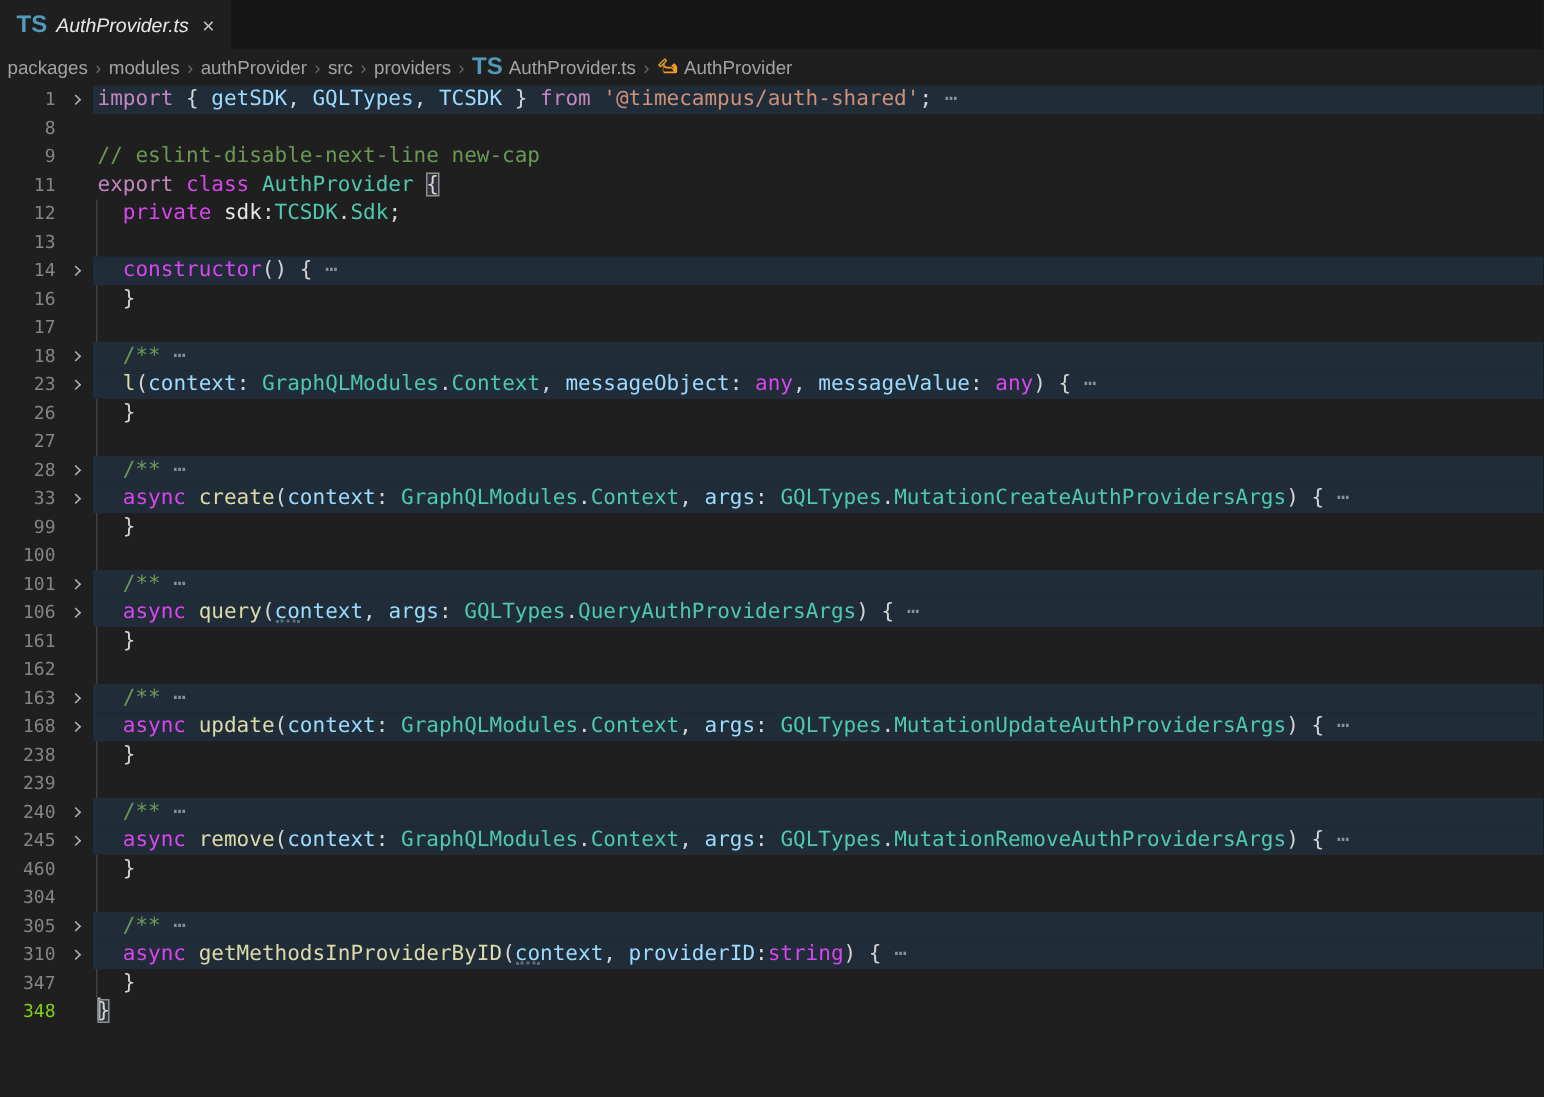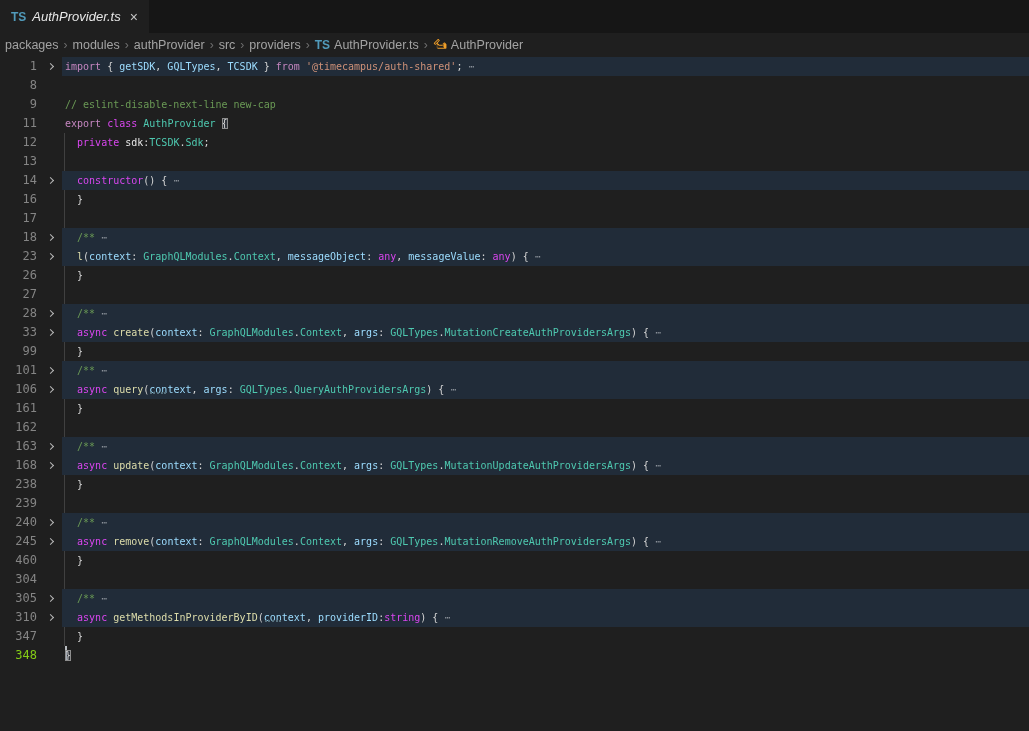--- a/index.html
+++ b/index.html
@@ -13,21 +13,21 @@
   
   .tabbar {
     height:33px; background:#161616; display:flex; align-items:stretch;
   }
   .tab {
     background:#1f1f1f; display:flex; align-items:center;
     padding:0 11px; min-width:136px; cursor:pointer;
   }
   .file-icon {
     font-family:"Liberation Sans", sans-serif;
-    font-size:12px; font-weight:bold; color:#519aba; margin-right:6px;
+    font-size:16px; font-weight:bold; color:#519aba; margin-right:6px;
   }
   .tab-title {
     font-family:"Liberation Sans", sans-serif;
     font-style:italic; font-size:13px; color:#e8e8e8; white-space:nowrap;
   }
   .tab-close {
     font-family:"Liberation Sans", sans-serif;
     color:#c5c5c5; font-size:14px; margin-left:9px; cursor:pointer; line-height:1;
   }
   
@@ -51,21 +51,21 @@
   .chev {
     width:22px; display:flex; align-items:center; justify-content:center; cursor:pointer;
   }
   .chev-glyph {
     width:5px; height:5px;
     border-top:1.4px solid #b8b8b8; border-right:1.4px solid #b8b8b8;
     transform:rotate(45deg); margin-right:2px;
   }
   .code {
     flex:1; position:relative; white-space:pre;
-    font-size:10px; color:#d4d4d4; padding-left:3px; cursor:text;
+    font-size:14px; color:#d4d4d4; padding-left:3px; cursor:text;
   }
   .code.hl { background:#212c39; }
   .code.guide::before {
     content:""; position:absolute; left:2px; top:0; bottom:0;
     border-left:1px solid #404040;
   }
   
   .t-ctrl { color:#C586C0; }
   .t-kw   { color:#d946ef; }
   .t-var  { color:#9CDCFE; }
@@ -208,20 +208,25 @@
           <span class="chev-glyph"></span>
         </div>
         <div class="code hl"><span class="t-pun">  </span><span class="t-kw">async</span><span class="t-pun"> </span><span class="t-fn">create</span><span class="t-pun">(</span><span class="t-var">context</span><span class="t-pun">: </span><span class="t-type">GraphQLModules</span><span class="t-pun">.</span><span class="t-type">Context</span><span class="t-pun">, </span><span class="t-var">args</span><span class="t-pun">: </span><span class="t-type">GQLTypes</span><span class="t-pun">.</span><span class="t-type">MutationCreateAuthProvidersArgs</span><span class="t-pun">) { </span><span class="t-fold">⋯</span></div>
       </div>
       <div class="row">
         <div class="num">99</div>
         <div class="chev"></div>
         <div class="code guide"><span class="t-pun">  }</span></div>
       </div>
       <div class="row">
+        <div class="num">100</div>
+        <div class="chev"></div>
+        <div class="code guide"></div>
+      </div>
+      <div class="row">
         <div class="num">101</div>
         <div class="chev">
           <span class="chev-glyph"></span>
         </div>
         <div class="code hl"><span class="t-pun">  </span><span class="t-cmt">/** </span><span class="t-fold">⋯</span></div>
       </div>
       <div class="row">
         <div class="num">106</div>
         <div class="chev">
           <span class="chev-glyph"></span>

